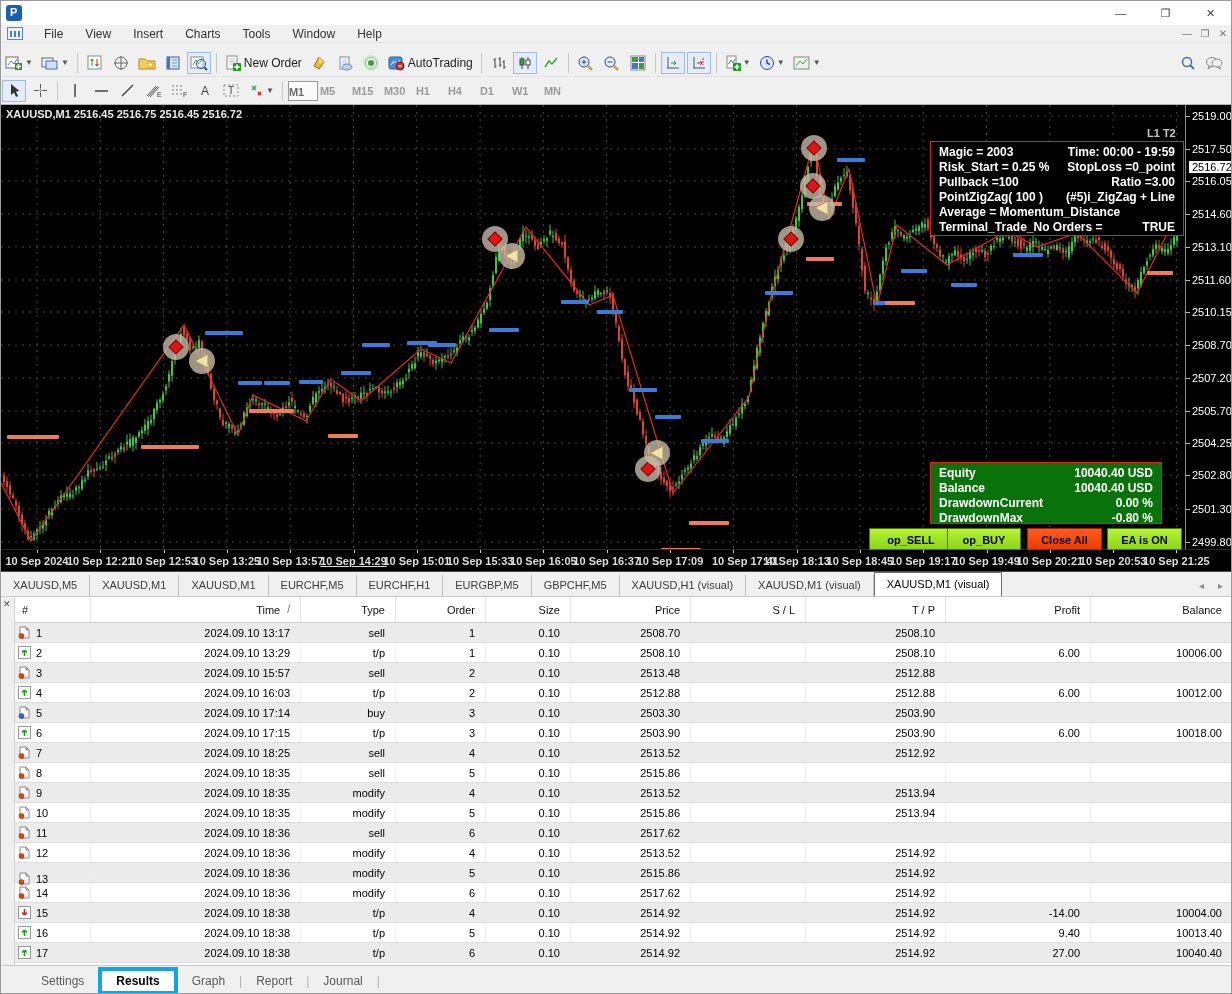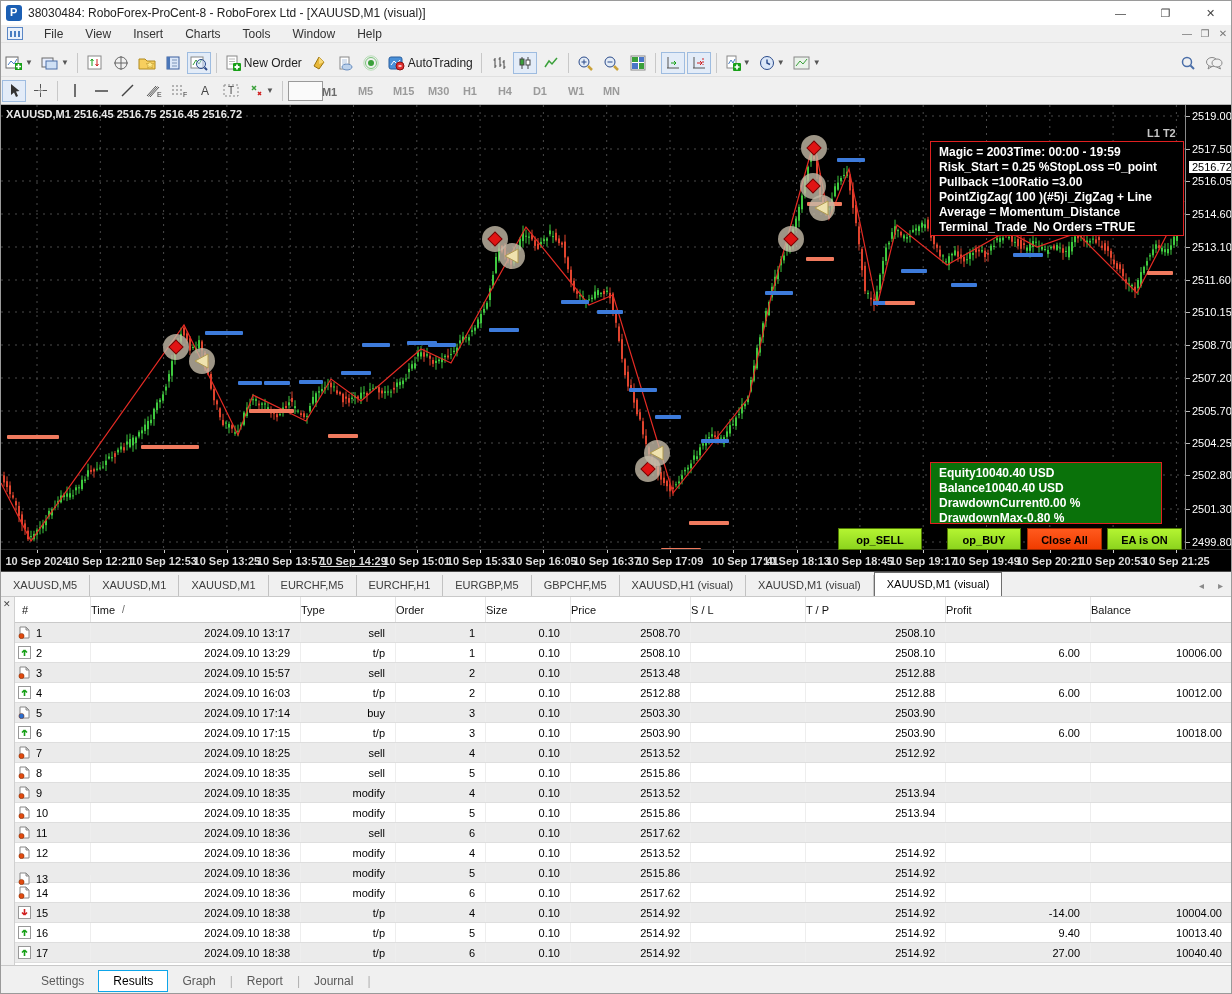--- a/index.html
+++ b/index.html
@@ -24,33 +24,33 @@
   
   .toolbar{position:absolute;left:0;width:1232px;background:#f0f0f0;display:flex;align-items:center;}
   .tb1{top:48px;height:28px;border-bottom:1px solid #e0e0e0;}
   .tb2{top:76px;height:28px;border-bottom:1px solid #b5b5b5;}
   .tbtn{height:22px;min-width:24px;display:flex;align-items:center;justify-content:center;margin:0 1px;border:1px solid transparent;padding:0 2px;font-size:12px;color:#333;}
   .tbtn.pressed{background:#e3ecf8;border:1px solid #9ebce0;}
   .tbtn svg{display:block;}
   .tsep{width:1px;height:20px;background:#c8c8c8;margin:0 4px;}
   .drop{font-size:8px;color:#555;margin-left:2px;}
   .tblabel{font-size:12px;color:#222;margin-left:3px;}
-  .tf{width:30px;height:20px;line-height:20px;text-align:left;font-size:11px;font-weight:bold;color:#9a9a9a;margin:0 1px;padding-left:33px;}
+  .tf{width:30px;height:20px;line-height:20px;text-align:left;font-size:11px;font-weight:bold;color:#9a9a9a;margin:0 1px;}
   .tf.active{background:#fafafa;border:1px solid #9a9a9a;color:#6b6b6b;}
   .tb-right{margin-left:auto;display:flex;align-items:center;margin-right:6px;}
 
   
   .chart-wrap{position:absolute;left:0;top:104px;width:1184px;height:444px;background:#000;}
   .chart-wrap svg{position:absolute;left:0;top:0;}
   .ohlc{position:absolute;left:5px;top:3px;color:#e8e8e8;font-size:11px;font-weight:bold;z-index:5;}
   .corner{position:absolute;left:1146px;top:22px;color:#c7c7c7;font-size:11px;font-weight:bold;z-index:5;}
   .panel{position:absolute;border:1px solid #e02020;color:#fff;font-size:12px;font-weight:bold;z-index:6;padding:3px 8px 2px 8px;}
   .info-panel{left:929px;top:36px;width:254px;height:95px;background:#000;}
   .equity-panel{left:929px;top:357px;width:232px;height:62px;background:#0a720a;}
-  .prow{display:flex;justify-content:flex-start;line-height:15px;white-space:nowrap;}
+  .prow{display:flex;justify-content:space-between;line-height:15px;white-space:nowrap;}
   .chart-btn{position:absolute;top:423px;height:22px;z-index:7;text-align:center;font-size:11px;font-weight:bold;line-height:22px;color:#000;border:1px solid #4e7a00;}
   .chart-btn.green{background:#9fe01;background:linear-gradient(#b4f431,#8cd41e);}
   .chart-btn.red{background:#ff4400;background:linear-gradient(#ff5a1e,#f03c00);border-color:#a02800;}
 
   
   .price-axis{position:absolute;left:1184px;top:104px;width:48px;height:444px;background:#000;border-left:1px solid #8a8a8a;}
   .plabel{position:absolute;left:6px;color:#fff;font-size:11px;font-weight:normal;transform:translateY(-50%);}
   .plabel.current{background:#fff;color:#000;padding:0 3px;left:3px;}
   .ptick{position:absolute;left:0;width:4px;height:1px;background:#bbb;}
 
@@ -65,44 +65,43 @@
   .ctab.active{background:#fff;border:1px solid #6e6e6e;border-bottom:none;color:#000;padding:5px 12px 6px 12px;}
   .ctab-arrows{margin-left:auto;margin-right:10px;color:#8a8a8a;font-size:10px;padding-bottom:5px;}
   .ctab-arrows span{margin-left:14px;}
 
   
   .tester{position:absolute;left:0;top:596px;width:1232px;height:368px;background:#fff;}
   .tester-strip{position:absolute;left:0;top:0;width:14px;height:398px;background:#f0f0f0;border-right:1px solid #d0d0d0;}
   .tester-x{position:absolute;left:2px;top:2px;font-size:9px;color:#444;}
   .tester-vlabel{position:absolute;left:-16px;bottom:28px;transform:rotate(-90deg);transform-origin:right bottom;font-size:11px;color:#222;white-space:nowrap;}
   .thead{position:absolute;left:14px;top:0;width:1218px;height:26px;background:#fff;border-bottom:1px solid #c9c9c9;display:flex;font-size:11px;color:#111;}
-  .thead .hc{display:flex;align-items:center;padding-right:10px;border-right:1px solid #e4e4e4;}
+  .thead .hc{display:flex;align-items:center;justify-content:flex-end;padding-right:10px;border-right:1px solid #e4e4e4;}
   .thead .hc.first{justify-content:flex-start;padding-left:7px;}
   .sortglyph{color:#666;margin-left:7px;font-size:10px;}
   .tbody{position:absolute;left:14px;top:26px;width:1218px;height:342px;overflow:hidden;}
   .trow{display:flex;height:20px;font-size:11px;color:#000;border-bottom:1px solid #dedede;}
   .trow.odd{background:#ebebeb;}
   .trow .tc{display:flex;align-items:center;justify-content:flex-end;padding-right:10px;border-right:1px solid #eeeeee;white-space:nowrap;}
   .trow .tc.first{justify-content:flex-start;padding-left:3px;}
   .rowico{width:13px;height:13px;margin-right:5px;position:relative;flex:none;}
 
   
   .ttabs{position:absolute;left:0;top:964px;width:1232px;height:30px;background:#f0f0f0;border-top:1px solid #c9c9c9;display:flex;align-items:center;padding-left:26px;font-size:12px;color:#5a5a5a;}
   .ttab{padding:4px 14px;}
-  .ttab.active{background:#fff;border:1px solid #0ea5e9;color:#000;font-weight:normal;padding:3px 14px;}
+  .ttab.active{background:#fff;border:4px solid #0ea5e9;color:#000;font-weight:bold;padding:3px 14px;}
   .tsep2{color:#b0b0b0;}
 </style>
 </head>
 <body>
 
 <div id="app">
 
   <div class="titlebar">
     <div class="logo"></div>
-    <span>38030484: RoboForex-ProCent-8 - RoboForex Ltd - [XAUUSD,M1 (visual)]</span>
     <div class="wincontrols">
       <span>—</span>
       <span>❐</span>
       <span>✕</span>
     </div>
   </div>
 
   <div class="menubar">
     <div class="chart-ico"></div>
     <div id="menu-items" style="display:flex;">
@@ -1309,21 +1308,21 @@
         <div class="prow">
           <span>DrawdownCurrent</span>
           <span>0.00 %</span>
         </div>
         <div class="prow">
           <span>DrawdownMax</span>
           <span>-0.80 %</span>
         </div>
       </div>
     <div id="chart-buttons">
-        <div class="chart-btn green" style="left: 837px; width: 84px;">op_SELL</div>
+        <div class="chart-btn green" style="left: 868px; width: 84px;">op_SELL</div>
         <div class="chart-btn green" style="left: 946px; width: 74px;">op_BUY</div>
         <div class="chart-btn red" style="left: 1026px; width: 75px;">Close All</div>
         <div class="chart-btn green" style="left: 1106px; width: 75px;">EA is ON</div>
       </div>
   </div>
 
   <div class="price-axis" id="price-axis">
       <div class="plabel" style="top: 11px;">2519.00</div>
       <div class="ptick" style="top: 11px;"></div>
       <div class="plabel" style="top: 44px;">2517.50</div>

